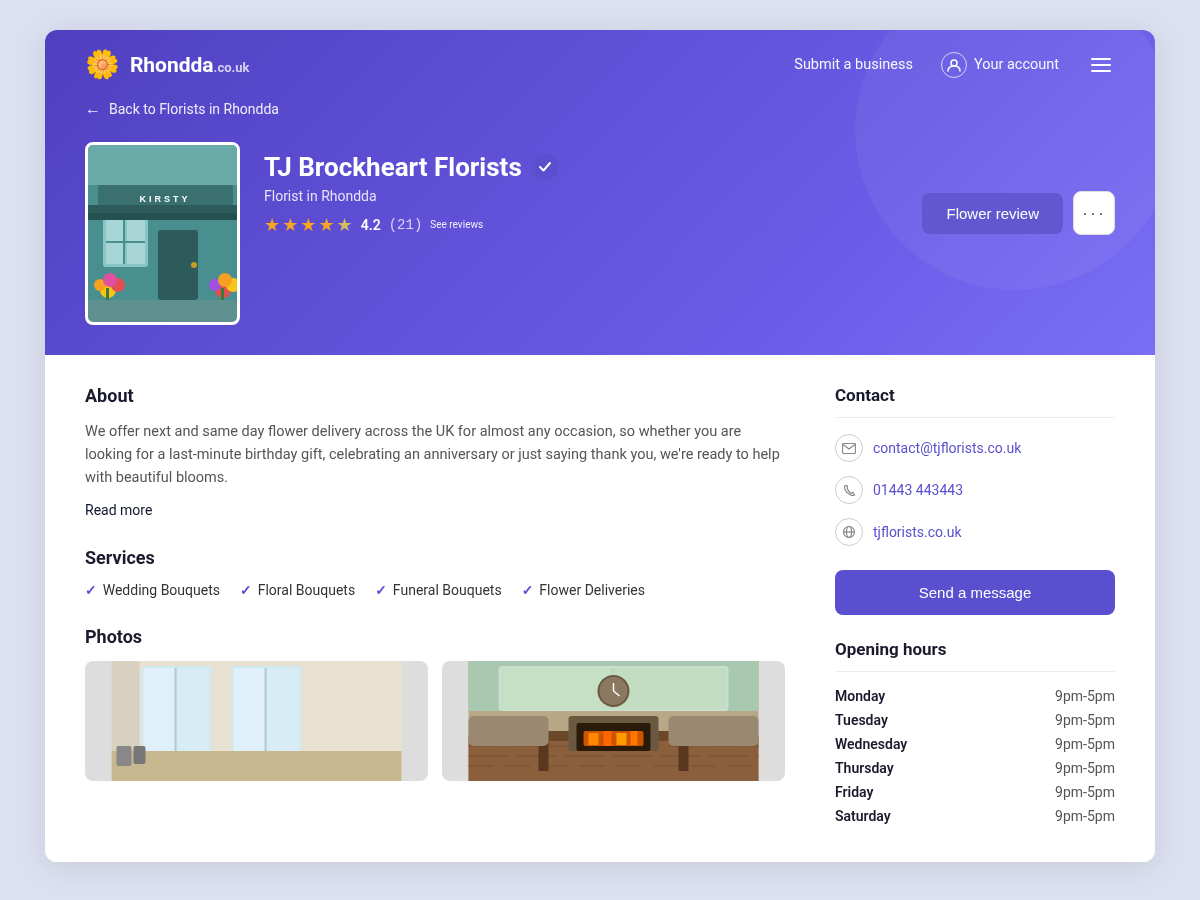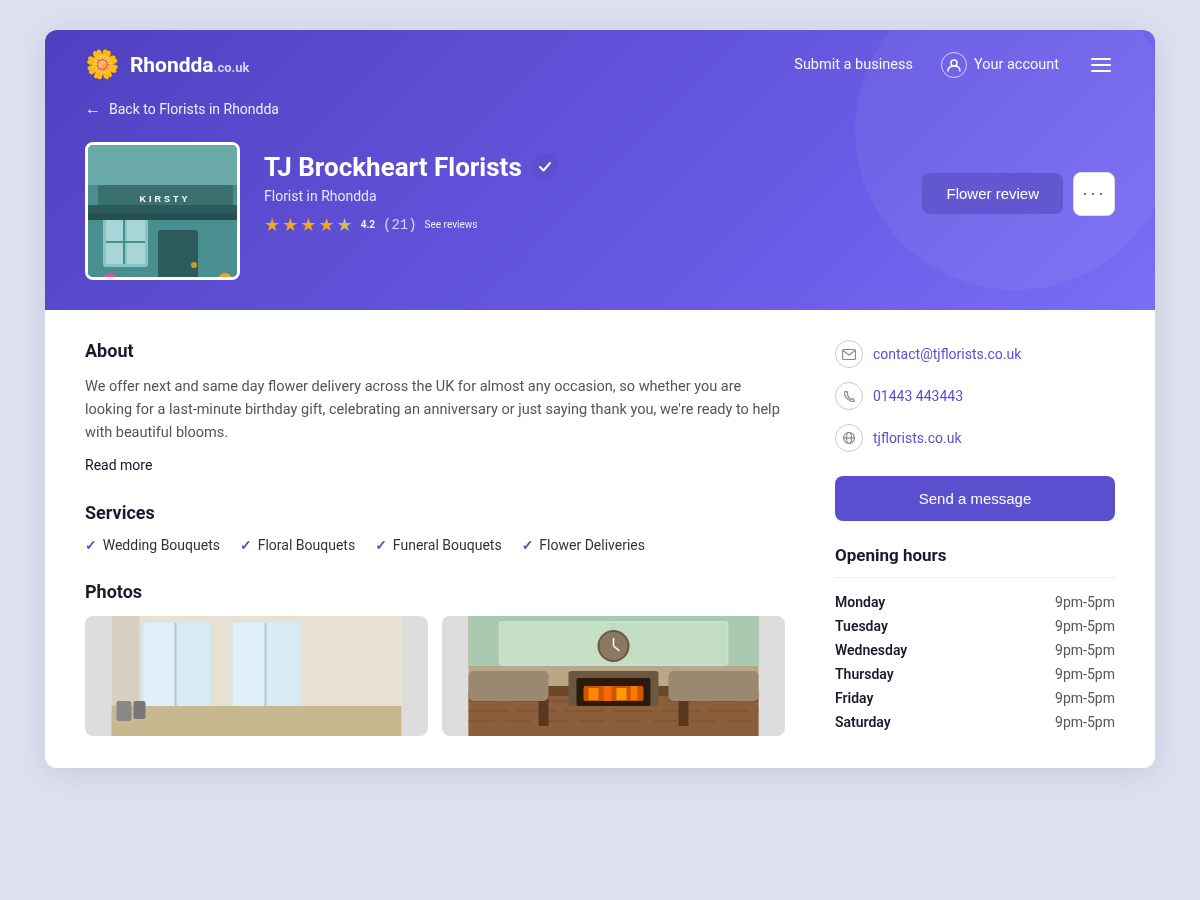--- a/index.html
+++ b/index.html
@@ -309,33 +309,33 @@
       gap: 8px;
     }
     .business-hero {
       display: flex;
       padding: 0 40px 30px;
       gap: 24px;
       align-items: flex-start;
     }
     .biz-photo-container {
       width: 155px;
-      height: 138px;
+      height: 183px;
       border-radius: 8px;
       overflow: hidden;
       border: 3px solid white;
       flex-shrink: 0;
       background: #5f9090;
     }
     
     .biz-info-right {
       flex: 1;
       display: flex;
       justify-content: space-between;
-      align-items: center;
+      align-items: flex-end;
       padding-top: 10px;
     }
   </style>
 </head>
 <body>
 
 <div class="outer">
   <div class="site-container">
 
     <div class="header-purple">
@@ -423,21 +423,21 @@
             </div>
             <div class="business-category" style="color:rgba(255,255,255,0.85);font-size:14px;margin-bottom:10px;">Florist in Rhondda</div>
             <div class="rating-row">
               <div class="stars">
                 <span class="star">★</span>
                 <span class="star">★</span>
                 <span class="star">★</span>
                 <span class="star">★</span>
                 <span class="star" style="color:#d4bc60;">★</span>
               </div>
-              <span class="rating-score" style="color:white;font-weight:600;font-size:10px;">4.2</span>
+              <span class="rating-score" style="color:white;font-weight:600;font-size:14px;">4.2</span>
               <span class="rating-count" style="color:rgba(255,255,255,0.75);font-size:14px;">(21)</span>
               <a class="see-reviews" style="color:rgba(255,255,255,0.9);font-size:10px;">See reviews</a>
             </div>
           </div>
           <div class="action-buttons">
             <button class="leave-review-btn">Flower review</button>
             <button class="more-btn" style="background:white;border:1px solid #ddd;border-radius:8px;width:42px;height:44px;display:flex;align-items:center;justify-content:center;cursor:pointer;">
               <span style="font-size:18px;color:#555;letter-spacing:2px;">···</span>
             </button>
           </div>
@@ -545,20 +545,21 @@
               </div>
             </div>
           </section>
 
         </div>
 
         <div class="right-col">
           
           
           <div class="contact-section">
+            <h3 class="contact-title">Contact</h3>
 
             <div class="contact-item">
               <div class="contact-icon">
                 <svg width="14" height="11" viewBox="0 0 14 11" fill="none">
                   <rect x="0.5" y="0.5" width="13" height="10" rx="1.5" stroke="#888" stroke-width="1.2"></rect>
                   <path d="M1 1.5l6 4.5 6-4.5" stroke="#888" stroke-width="1.2" stroke-linecap="round"></path>
                 </svg>
               </div>
               <a class="contact-link">contact@tjflorists.co.uk</a>
             </div>

